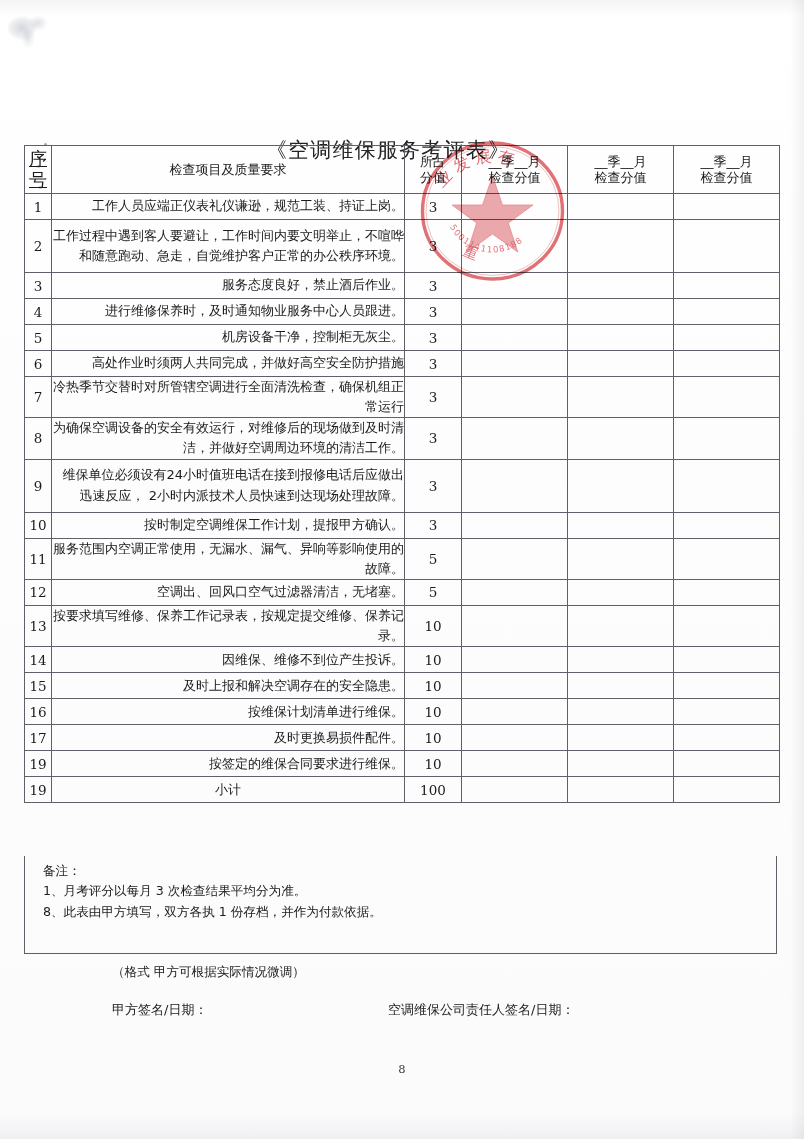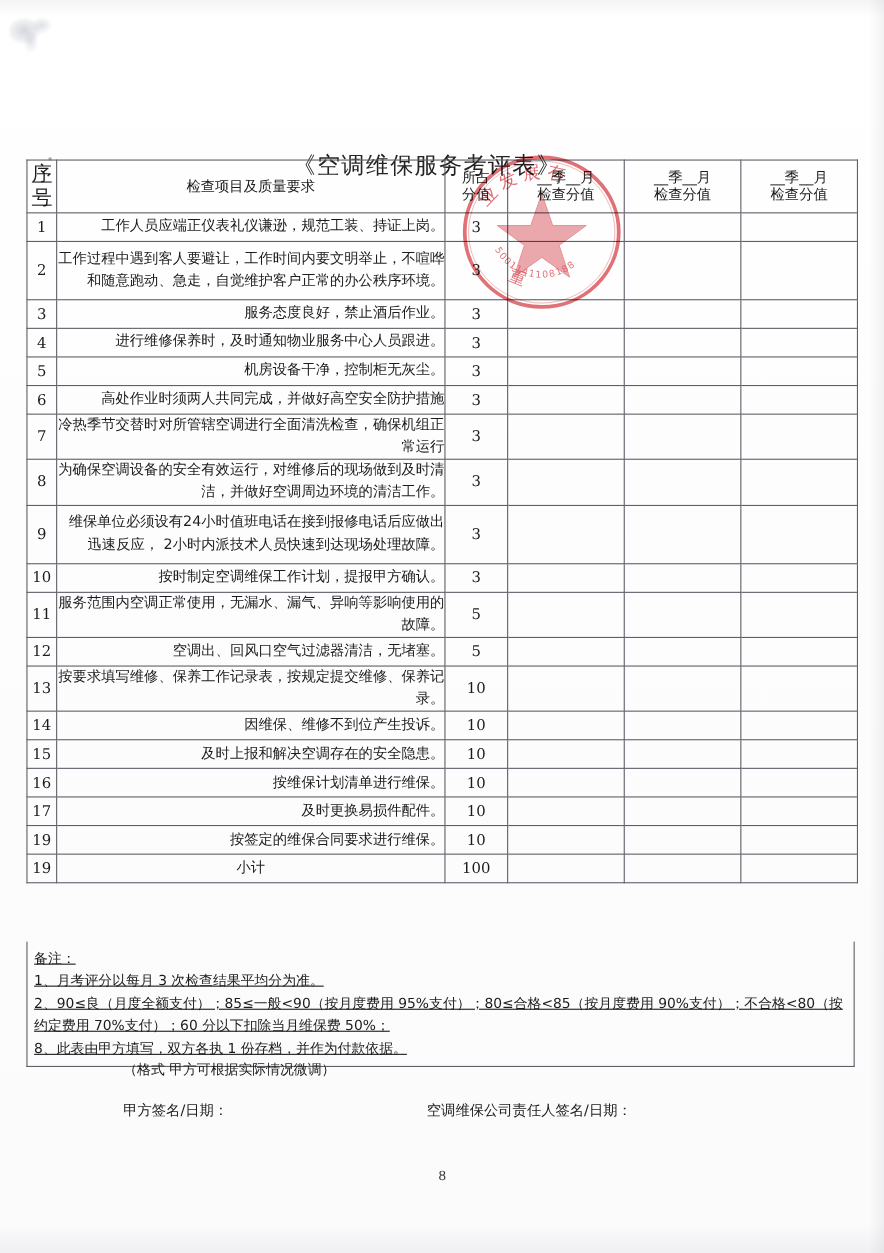--- a/index.html
+++ b/index.html
@@ -155,26 +155,25 @@
   
   #remarks {
     position: absolute;
     left: 24px;
     top: 856px;
     width: 753px;
     min-height: 98px;
     border: 1px solid #5d6068;
     border-top: none;
     box-sizing: border-box;
-    padding: 5px 6px 6px 6px;
+    padding: 5px 6px 6px 18px;
     font-size: 12.6px;
     line-height: 1.62;
     color: #1b1b1b;
     background: transparent;
-    text-decoration: underline;
   }
   #remarks .rline { white-space: nowrap; }
   #remarks .rline.wrap { white-space: normal; }
 
   
   #format-note {
     position: absolute;
     left: 112px;
     top: 964px;
     font-size: 12.6px;
@@ -432,21 +431,20 @@
           <td class="cell-chk"></td>
           <td class="cell-chk"></td>
           <td class="cell-chk"></td>
         </tr>
       </tbody>
   </table>
 
   <div id="remarks">
     <div class="rline">备注：</div>
     <div class="rline">1、月考评分以每月 3 次检查结果平均分为准。</div>
-    <div class="rline wrap">2、90≤良（月度全额支付）；85≤一般&lt;90（按月度费用 95%支付）；80≤合格&lt;85（按月度费用 90%支付）；不合格&lt;80（按约定费用 70%支付）；60 分以下扣除当月维保费 50%；</div>
     <div class="rline">8、此表由甲方填写，双方各执 1 份存档，并作为付款依据。</div>
   </div>
 
   <div id="format-note">（格式 甲方可根据实际情况微调）</div>
   <div id="sign-a">甲方签名/日期：</div>
   <div id="sign-b">空调维保公司责任人签名/日期：</div>
 
   <div id="page-number">8</div>
 
   <div id="seal">

